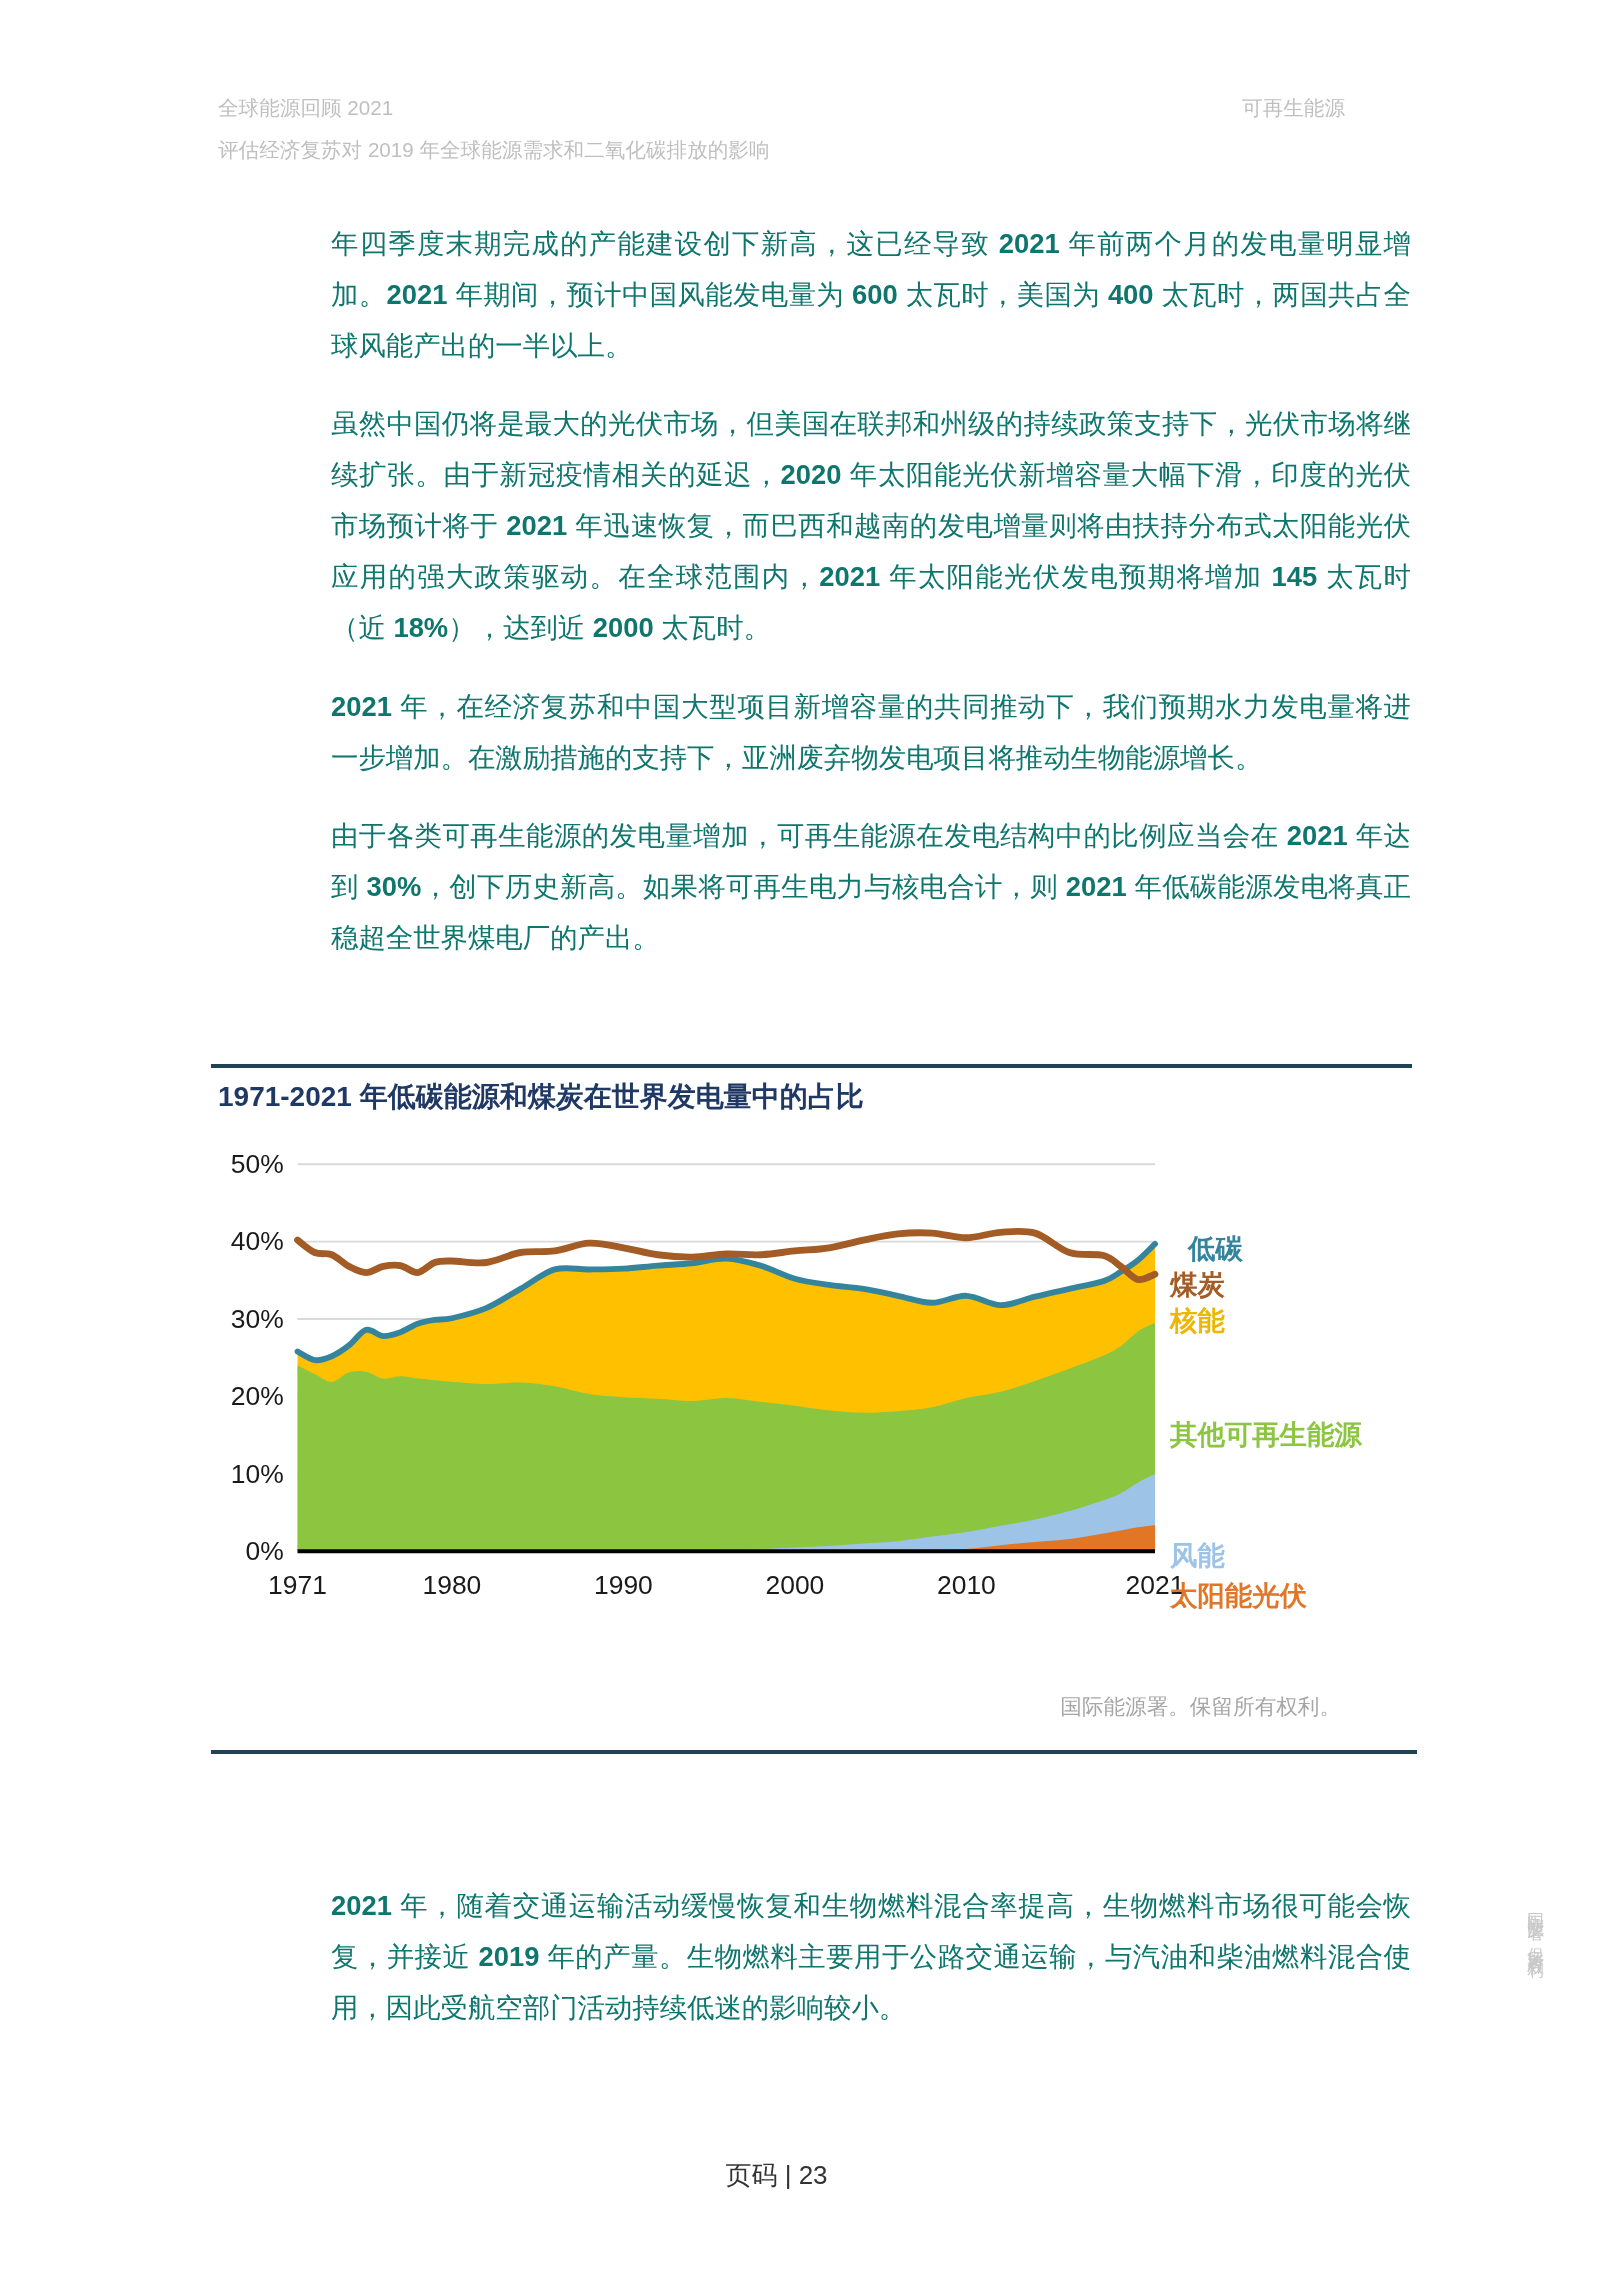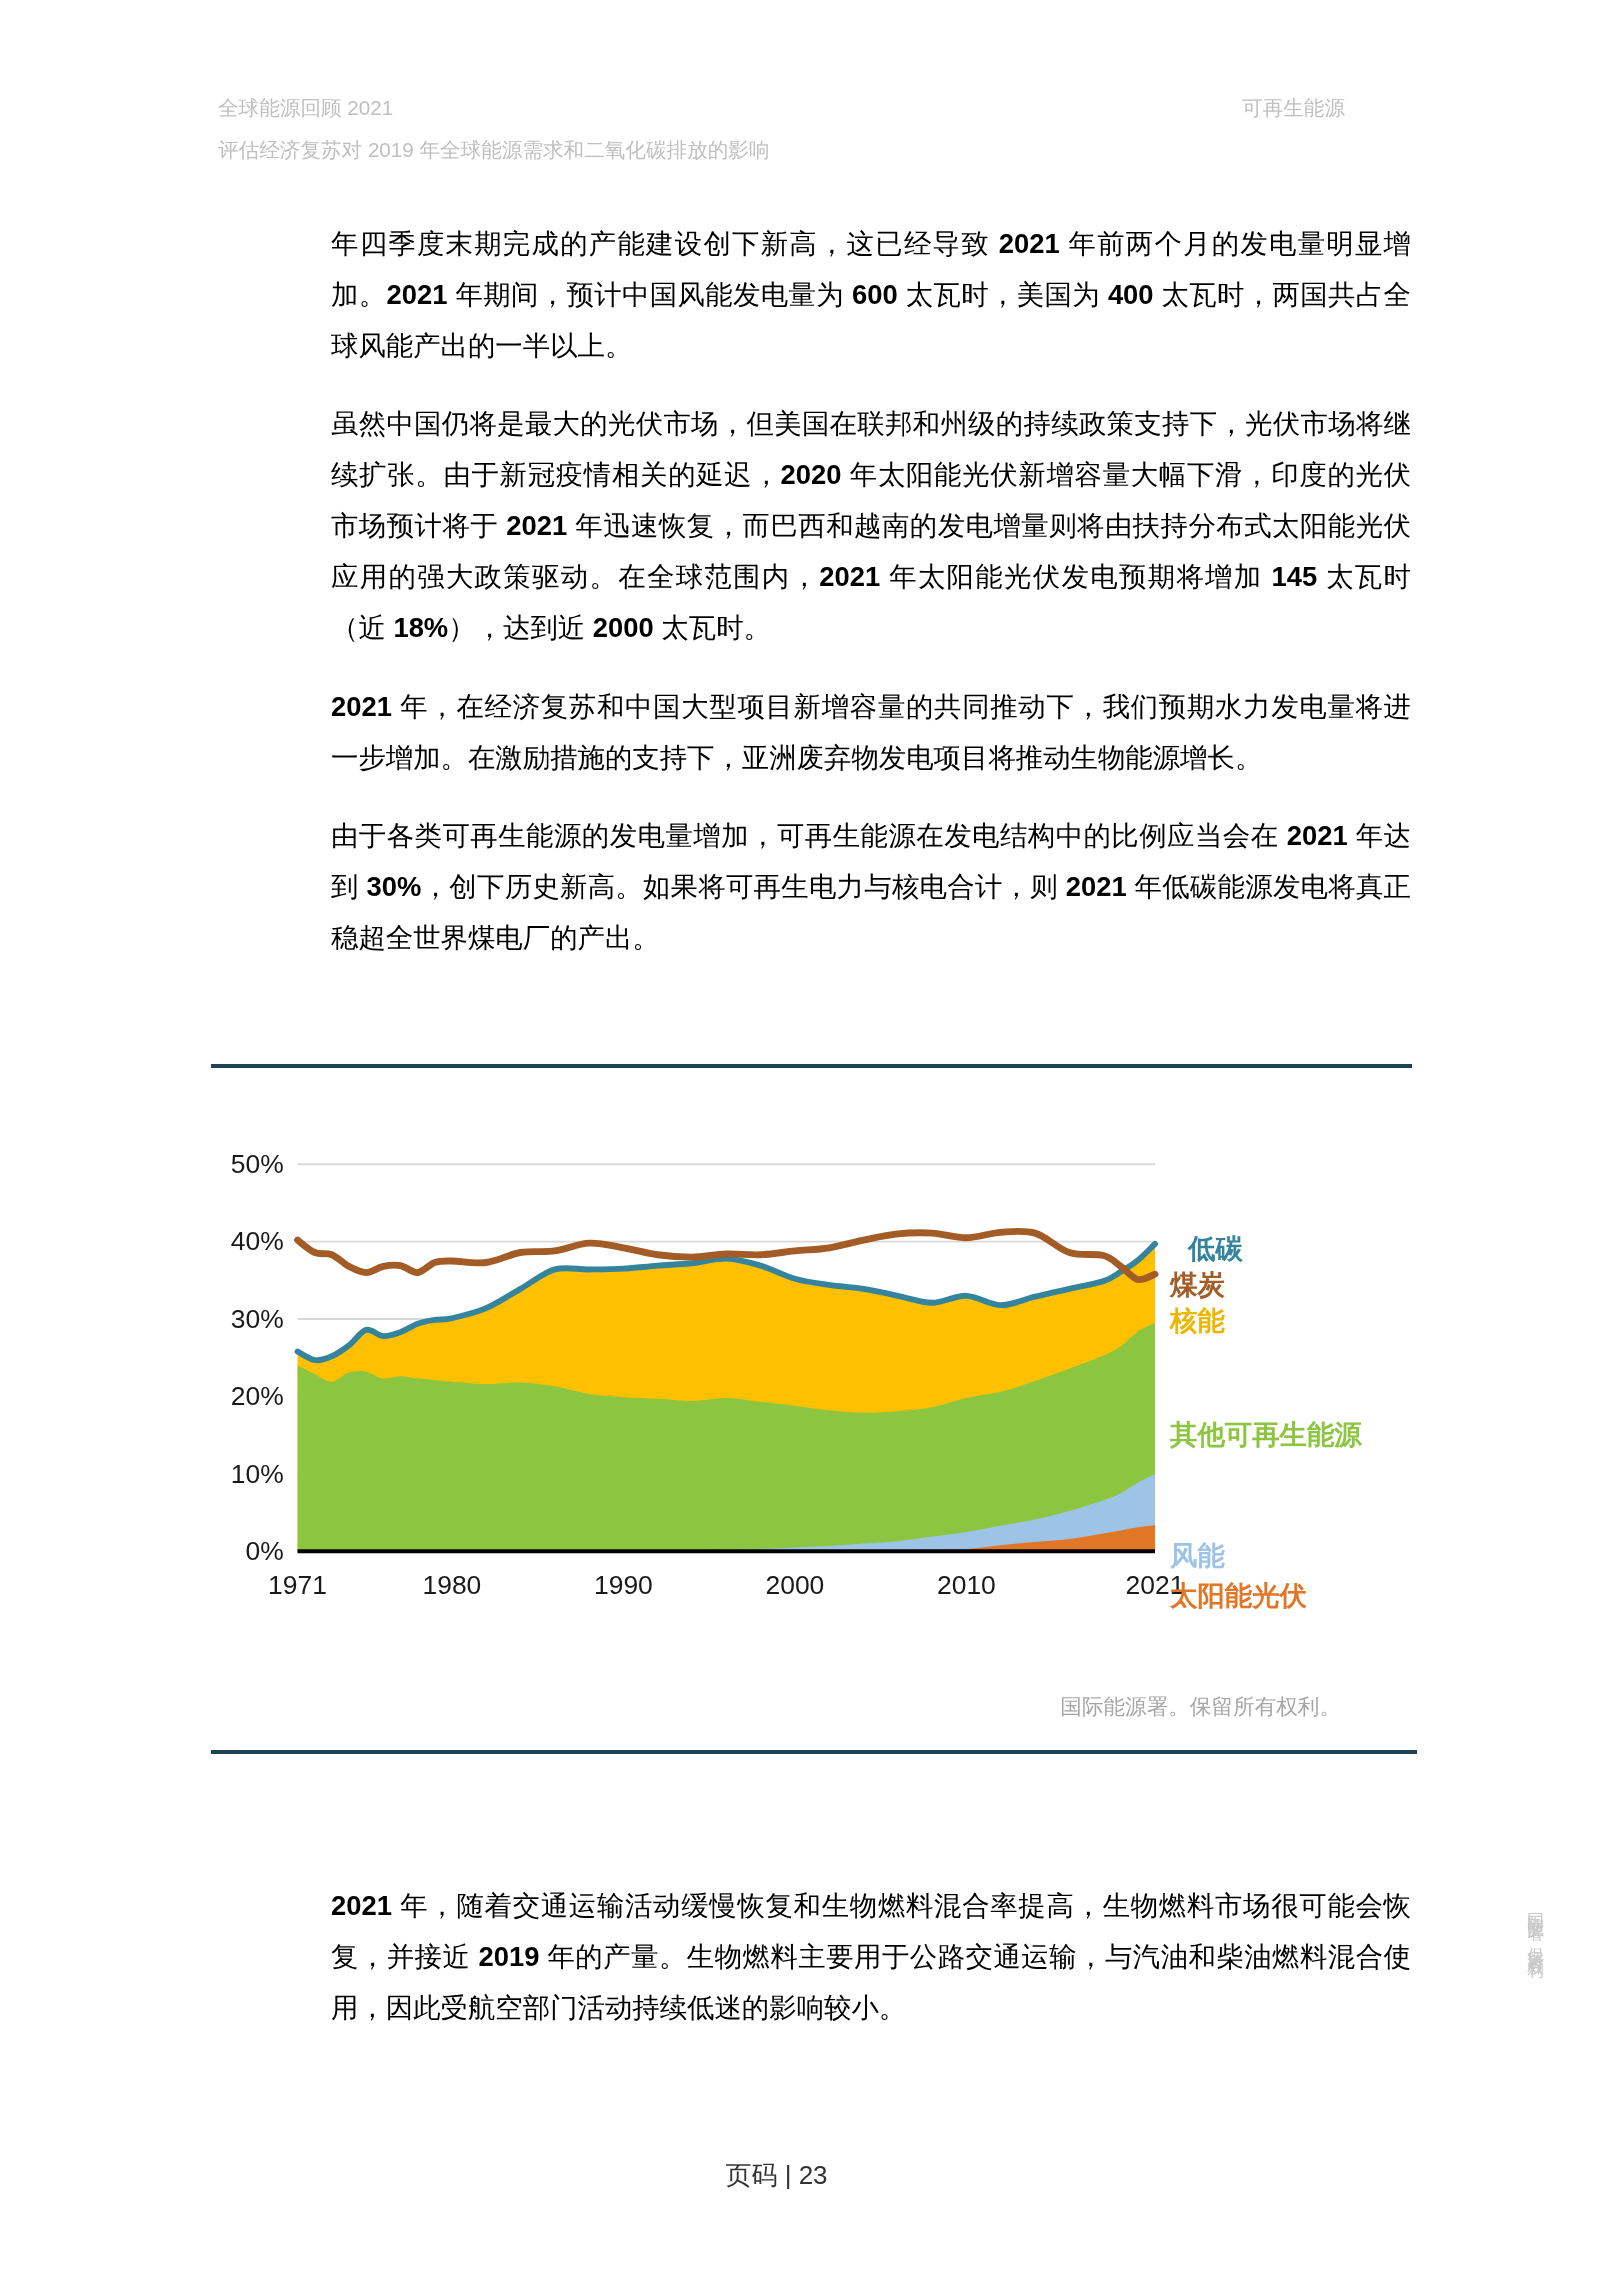--- a/index.html
+++ b/index.html
@@ -6,21 +6,21 @@
   .page{
     position:relative;width:1553px;height:2293px;background:#ffffff;overflow:hidden;
     font-family:"Liberation Sans","DejaVu Sans",sans-serif;color:#1a1a1a;
   }
   .hdr{position:absolute;color:#BFBFBF;font-size:20.6px;white-space:nowrap;}
   .hdr-left{left:218px;top:94px;}
   .hdr-right{right:208px;top:94px;}
   .hdr-sub{left:218px;top:136px;}
 
   .bodycol{position:absolute;left:331px;width:1080px;font-size:27.4px;line-height:51px;
-    text-align:justify;color:#000000;}
+    text-align:justify;color:#0f766e;}
   .bodycol-main{top:218px;}
   .bodycol-bottom{top:1880px;}
   .bodycol p{margin:0 0 27.4px 0;}
   .bodycol b{font-weight:bold;}
 
   .rule{position:absolute;height:3.9px;background:#1F4257;}
   .rule-top{left:211px;top:1064px;width:1201px;}
   .rule-bottom{left:211px;top:1750px;width:1206px;}
 
   .chart-title{position:absolute;left:218px;top:1078px;font-size:28px;font-weight:bold;
@@ -53,20 +53,21 @@
 
   <div class="bodycol bodycol-main">
     <p>年四季度末期完成的产能建设创下新高，这已经导致 <b>2021</b> 年前两个月的发电量明显增加。<b>2021</b> 年期间，预计中国风能发电量为 <b>600</b> 太瓦时，美国为 <b>400</b> 太瓦时，两国共占全球风能产出的一半以上。</p>
     <p>虽然中国仍将是最大的光伏市场，但美国在联邦和州级的持续政策支持下，光伏市场将继续扩张。由于新冠疫情相关的延迟，<b>2020</b> 年太阳能光伏新增容量大幅下滑，印度的光伏市场预计将于 <b>2021</b> 年迅速恢复，而巴西和越南的发电增量则将由扶持分布式太阳能光伏应用的强大政策驱动。在全球范围内，<b>2021</b> 年太阳能光伏发电预期将增加 <b>145</b> 太瓦时（近 <b>18%</b>），达到近 <b>2000</b> 太瓦时。</p>
     <p><b>2021</b> 年，在经济复苏和中国大型项目新增容量的共同推动下，我们预期水力发电量将进一步增加。在激励措施的支持下，亚洲废弃物发电项目将推动生物能源增长。</p>
     <p>由于各类可再生能源的发电量增加，可再生能源在发电结构中的比例应当会在 <b>2021</b> 年达到 <b>30%</b>，创下历史新高。如果将可再生电力与核电合计，则 <b>2021</b> 年低碳能源发电将真正稳超全世界煤电厂的产出。</p>
   </div>
 
   <div class="rule rule-top"></div>
 
+  <div class="chart-title">1971-2021 年低碳能源和煤炭在世界发电量中的占比</div>
 
   <svg id="chart-svg" width="990" height="490" viewBox="0 0 1010 500">
       <defs>
         <clipPath id="plotclip">
           <rect x="76" y="0" width="879" height="435"></rect>
         </clipPath>
       </defs>
       <line x1="78" y1="356" x2="953" y2="356" stroke="#D9D9D9" stroke-width="2"></line>
       <line x1="78" y1="277" x2="953" y2="277" stroke="#D9D9D9" stroke-width="2"></line>
       <line x1="78" y1="198" x2="953" y2="198" stroke="#D9D9D9" stroke-width="2"></line>

